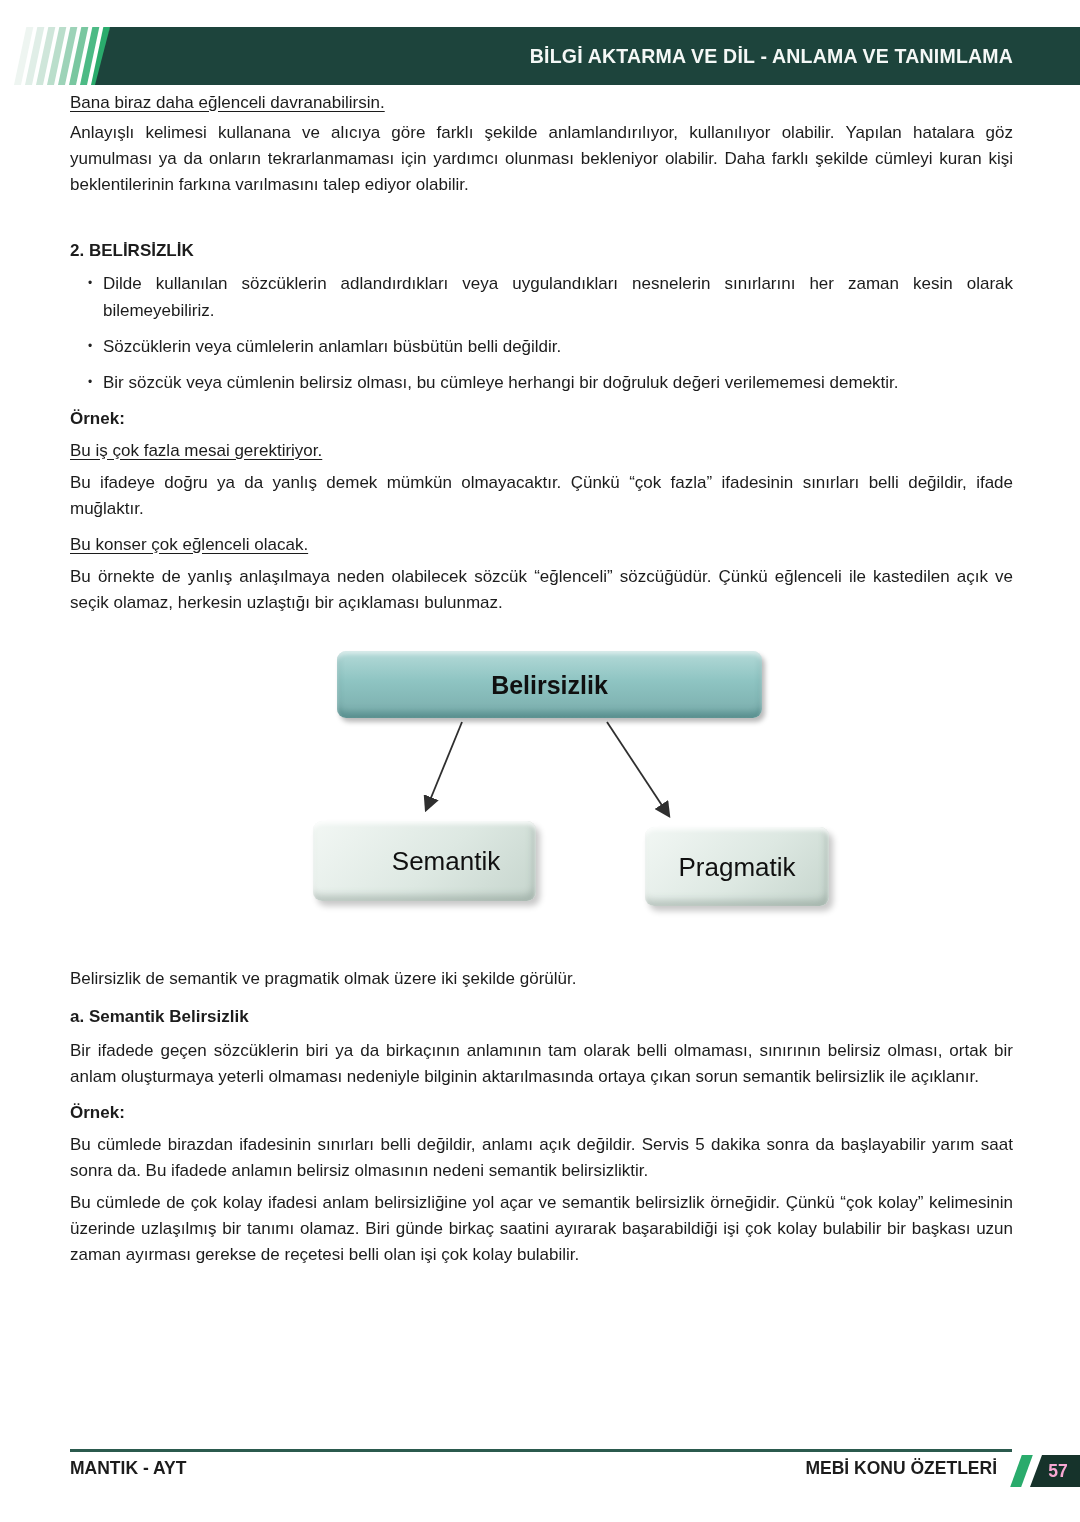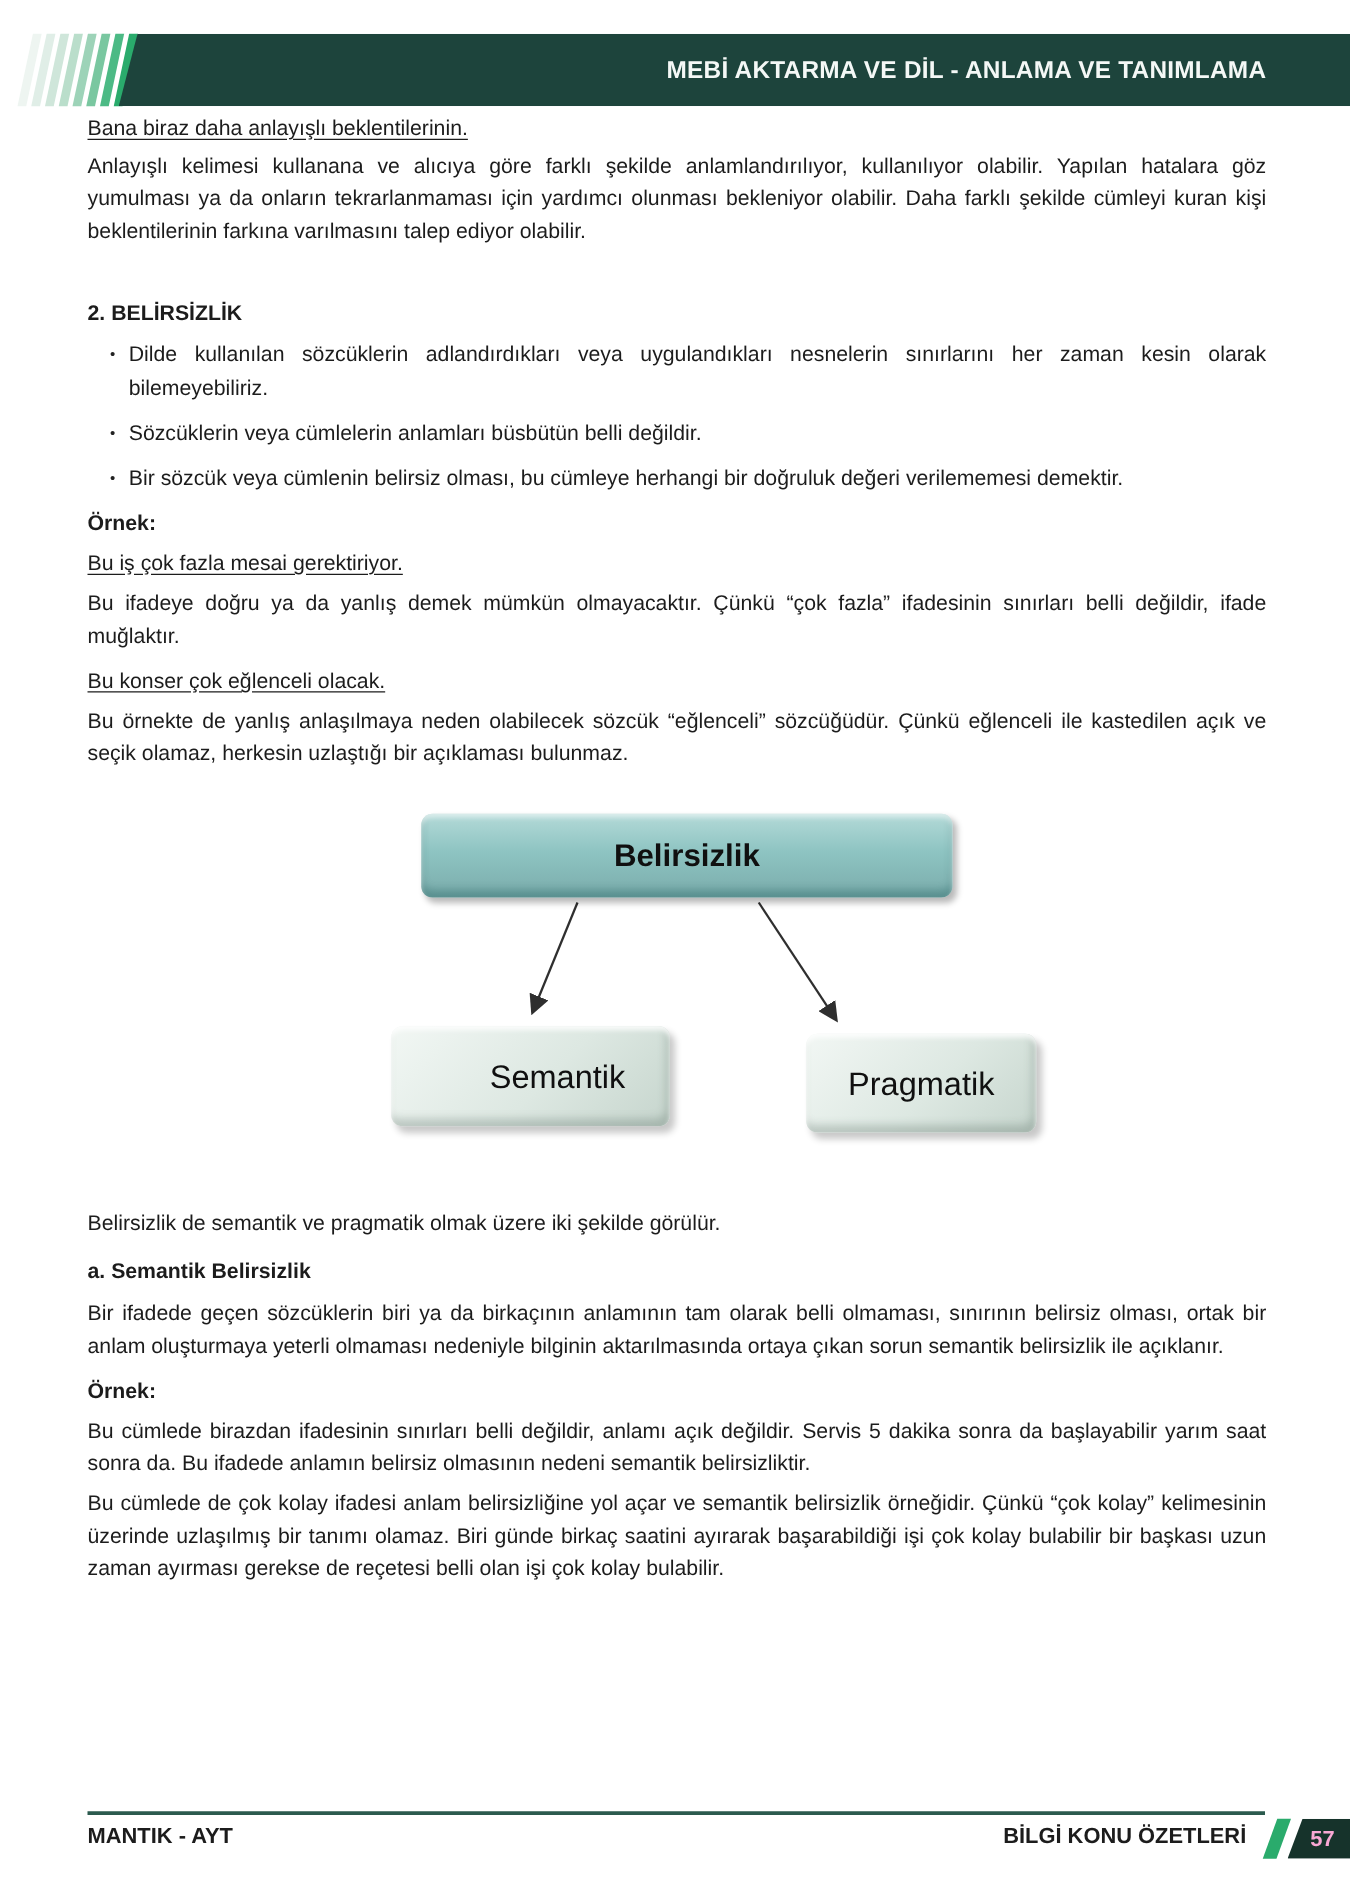--- a/index.html
+++ b/index.html
@@ -103,27 +103,27 @@
       <i></i>
         <i></i>
         <i></i>
         <i></i>
         <i></i>
         <i></i>
         <i></i>
         <i></i>
     </div>
     <div class="bar">
-      <span class="bar-title">MEBİ AKTARMA VE DİL - ANLAMA VE TANIMLAMA</span>
+      <span class="bar-title">BİLGİ AKTARMA VE DİL - ANLAMA VE TANIMLAMA</span>
     </div>
   </header>
 
   <main class="content">
 
-    <p class="u-head">Bana biraz daha anlayışlı beklentilerinin.</p>
+    <p class="u-head">Bana biraz daha eğlenceli davranabilirsin.</p>
     <p class="j" style="margin-top:4px">Anlayışlı kelimesi kullanana ve alıcıya göre farklı şekilde anlamlandırılıyor, kullanılıyor olabilir. Yapılan hatalara göz yumulması ya da onların tekrarlanmaması için yardımcı olunması bekleniyor olabilir. Daha farklı şekilde cümleyi kuran kişi beklentilerinin farkına varılmasını talep ediyor olabilir.</p>
 
     <h2 class="sec">2. BELİRSİZLİK</h2>
     <ul class="bullets">
       <li>Dilde kullanılan sözcüklerin adlandırdıkları veya uygulandıkları nesnelerin sınırlarını her zaman kesin olarak bilemeyebiliriz.</li>
       <li>Sözcüklerin veya cümlelerin anlamları büsbütün belli değildir.</li>
       <li>Bir sözcük veya cümlenin belirsiz olması, bu cümleye herhangi bir doğruluk değeri verilememesi demektir.</li>
     </ul>
 
     <p class="b-label">Örnek:</p>
@@ -159,20 +159,20 @@
 
     <p class="b-label">Örnek:</p>
     <p class="j mt-sm">Bu cümlede birazdan ifadesinin sınırları belli değildir, anlamı açık değildir. Servis 5 dakika sonra da başlayabilir yarım saat sonra da. Bu ifadede anlamın belirsiz olmasının nedeni semantik belirsizliktir.</p>
     <p class="j mt-sm">Bu cümlede de çok kolay ifadesi anlam belirsizliğine yol açar ve semantik belirsizlik örneğidir. Çünkü “çok kolay” kelimesinin üzerinde uzlaşılmış bir tanımı olamaz. Biri günde birkaç saatini ayırarak başarabildiği işi çok kolay bulabilir bir başkası uzun zaman ayırması gerekse de reçetesi belli olan işi çok kolay bulabilir.</p>
 
   </main>
 
   <footer>
     <div class="f-rule"></div>
     <span class="f-left">MANTIK - AYT</span>
-    <span class="f-right">BİLGİ KONU ÖZETLERİ</span>
+    <span class="f-right">MEBİ KONU ÖZETLERİ</span>
     <span class="f-slant"></span>
     <span class="f-page">
       <span>57</span>
     </span>
   </footer>
 
 </div>
 
 </body></html>

